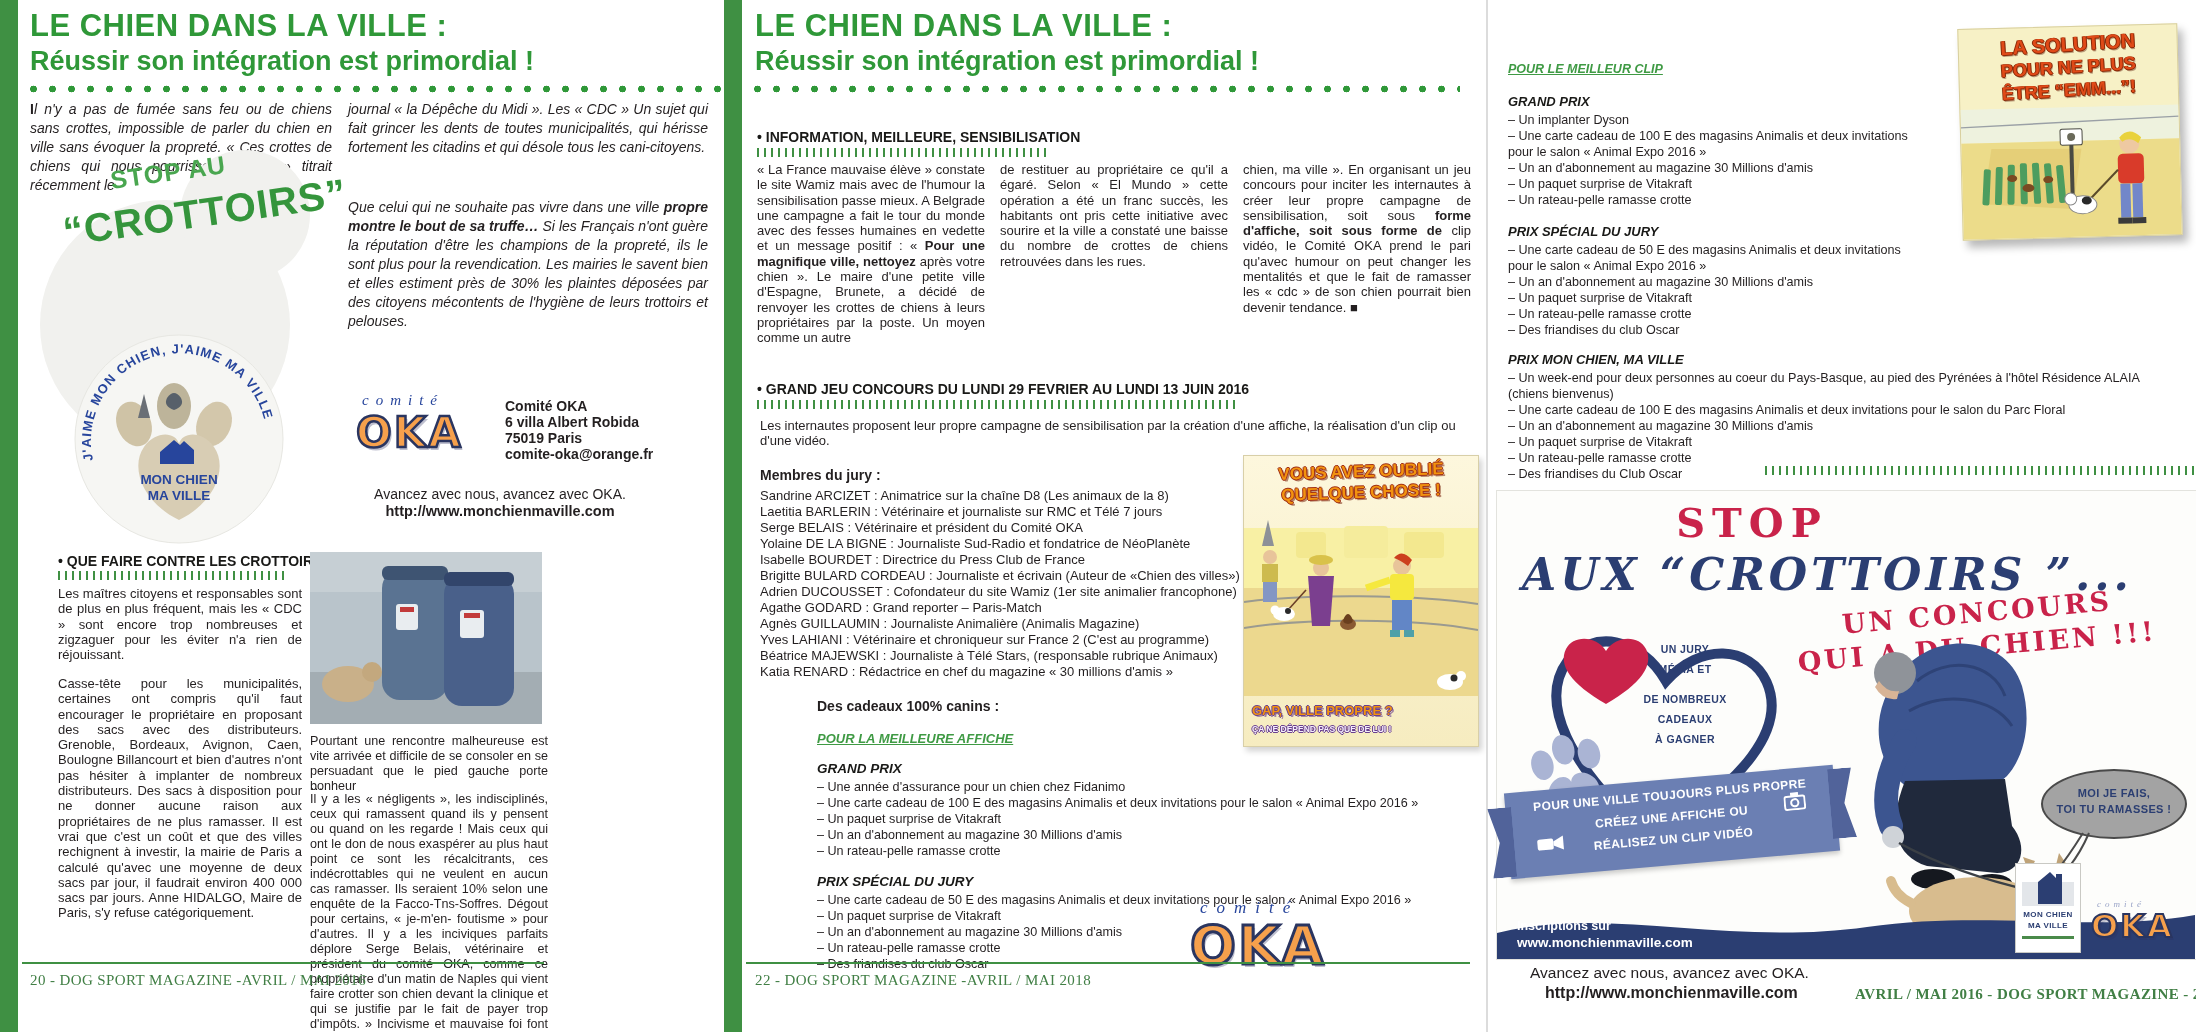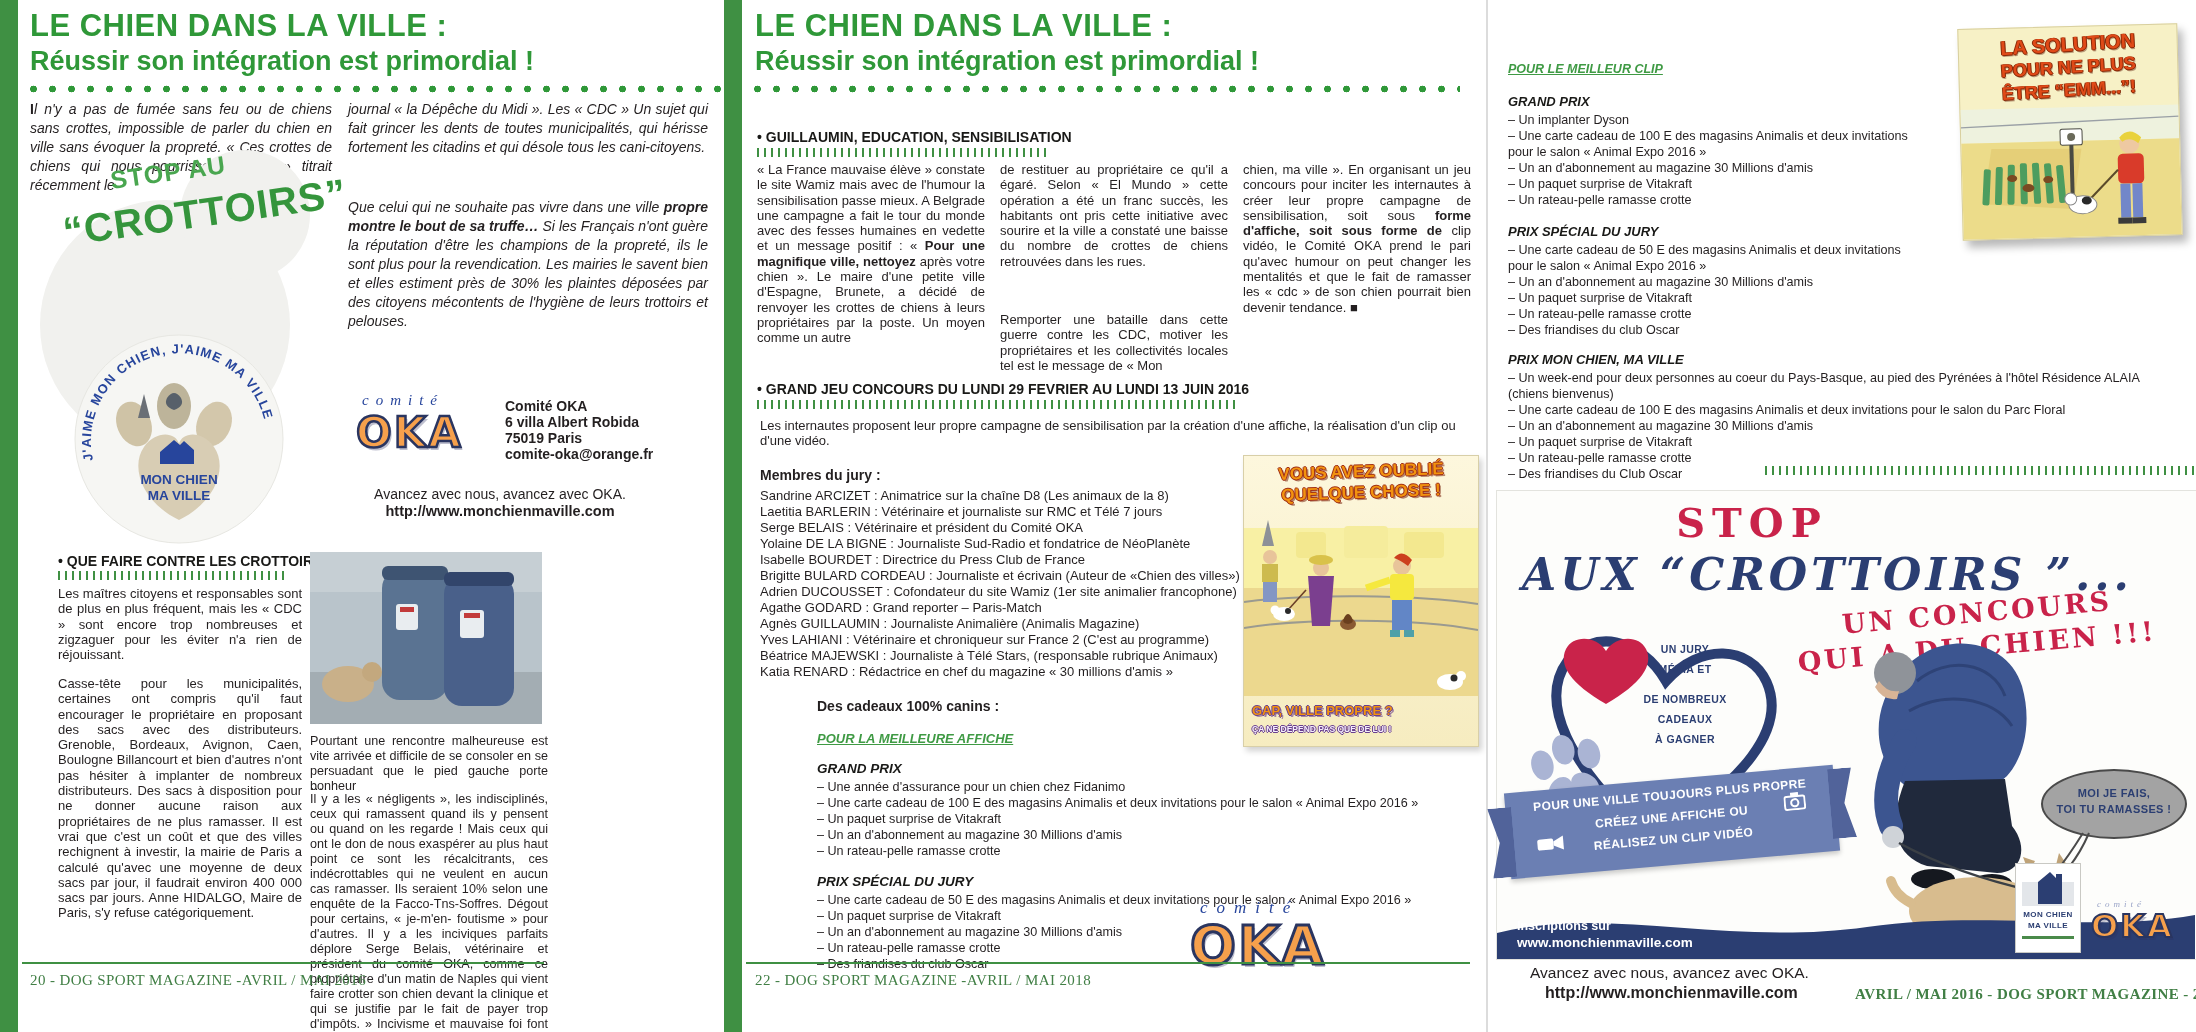--- a/index.html
+++ b/index.html
@@ -111,26 +111,25 @@
 
   <div class="abs rule" style="left:22px;top:962px;width:522px;"></div>
   <div class="abs footer nw" style="left:30px;top:972px;">20 -  DOG SPORT MAGAZINE -AVRIL / MAI 2016</div>
 
   <div class="abs greenbar" style="left:724px;"></div>
 
   <div class="abs headline1 nw" style="left:755px;top:8px;">LE CHIEN DANS LA VILLE  :</div>
   <div class="abs headline2 nw" style="left:755px;top:46px;">Réussir son intégration est primordial !</div>
   <div class="abs dots" style="left:748px;top:84px;width:712px;"></div>
 
-  <div class="abs sechead nw" style="left:757px;top:129px;">• GUILLAUMIN, EDUCATION, SENSIBILISATION</div>
+  <div class="abs sechead nw" style="left:757px;top:129px;">• INFORMATION, MEILLEURE, SENSIBILISATION</div>
   <div class="abs hatch" style="left:757px;top:148px;width:292px;"></div>
 
   <p class="abs body" style="left:757px;top:162px;width:228px;margin:0;"><span>« La France mauvaise élève » constate le site Wamiz mais avec de l'humour la sensibilisation passe mieux. A Belgrade une campagne a fait le tour du monde avec des fesses humaines en vedette et un message positif : « </span><b>Pour une magnifique ville, nettoyez</b><span> après votre chien ». Le maire d'une petite ville d'Espagne, Brunete, a décidé de renvoyer les crottes de chiens à leurs propriétaires par la poste. Un moyen comme un autre</span></p>
   <p class="abs body" style="left:1000px;top:162px;width:228px;margin:0;">de restituer au propriétaire ce qu'il a égaré. Selon « El Mundo » cette opération a été un franc succès, les habitants ont pris cette initiative avec sourire et la ville a constaté une baisse du nombre de crottes de chiens retrouvées dans les rues.</p>
-  <p class="abs body" style="left:1000px;top:312px;width:228px;margin:0;">Remporter une bataille dans cette guerre contre les CDC, motiver les propriétaires et les collectivités locales tel est le message de « Mon</p>
   <p class="abs body" style="left:1243px;top:162px;width:228px;margin:0;"><span>chien, ma ville ». En organisant un jeu concours pour inciter les internautes à créer leur propre campagne de sensibilisation, soit sous </span><b>forme d'affiche, soit sous forme de</b><span> clip vidéo, le Comité OKA prend le pari qu'avec humour on peut changer les mentalités et que le fait de ramasser les « cdc » de son chien pourrait bien devenir tendance. ■</span></p>
 
   <div class="abs sechead nw" style="left:757px;top:381px;">• GRAND JEU CONCOURS DU LUNDI 29 FEVRIER AU LUNDI 13 JUIN 2016</div>
   <div class="abs hatch" style="left:757px;top:400px;width:478px;"></div>
   <p class="abs body" style="left:760px;top:418px;width:702px;margin:0;text-align:left;">Les internautes proposent leur propre campagne de sensibilisation par la création d'une affiche, la réalisation d'un clip ou d'une vidéo.</p>
 
   <div class="abs nw" style="left:760px;top:467px;font-size:14px;font-weight:bold;">Membres du jury :</div>
   <div class="abs jline nw" style="left:760px;top:488px;">Sandrine ARCIZET : Animatrice sur la chaîne D8 (Les animaux de la 8)</div>
   <div class="abs jline nw" style="left:760px;top:504px;">Laetitia BARLERIN : Vétérinaire et journaliste sur RMC et Télé 7 jours</div>
   <div class="abs jline nw" style="left:760px;top:520px;">Serge BELAIS : Vétérinaire et président du Comité OKA</div>

